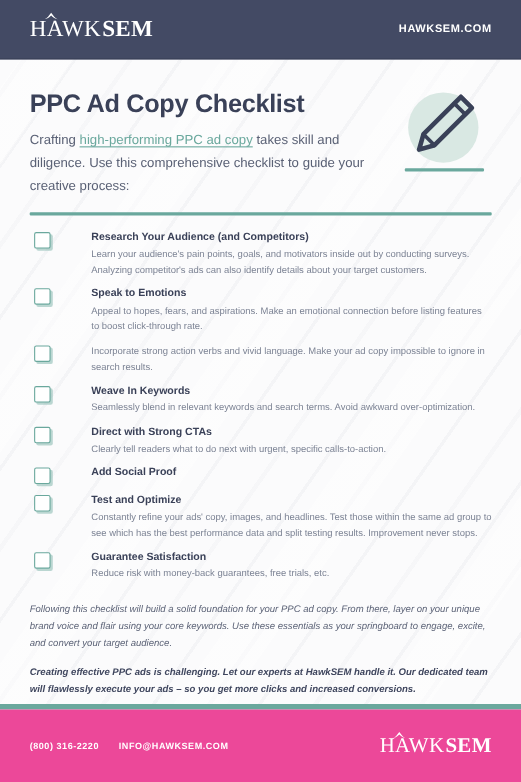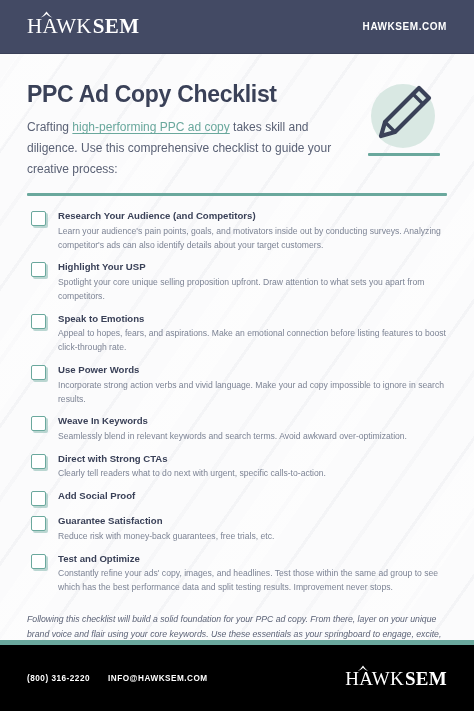--- a/index.html
+++ b/index.html
@@ -181,21 +181,21 @@
   .checkbox {
     flex: 0 0 auto;
     width: 13px;
     height: 13px;
     background: #ffffff;
     border: 1.4px solid #6aa89d;
     border-radius: 2px;
     margin: 1px 12px 0 4px;
     box-shadow: 2px 2px 0 rgba(106,168,157,0.45);
   }
-  .check-body { flex: 1 1 auto; }
+  .check-body { flex: 1 1 auto; margin-left: 25px; }
   .check-title {
     font-size: 9.6px;
     font-weight: 700;
     color: #3a4158;
     line-height: 1.3;
     margin-bottom: 2px;
   }
   .check-desc {
     font-size: 8.6px;
     line-height: 1.62;
@@ -228,21 +228,21 @@
     width: 100%;
     height: 5px;
     background: #6aa89d;
     z-index: 4;
   }
   .footer {
     position: absolute;
     left: 0; bottom: 0;
     width: 100%;
     height: 66px;
-    background: #000000;
+    background: #ec4899;
     z-index: 4;
     display: flex;
     align-items: center;
     justify-content: space-between;
     padding: 0 27px;
     box-sizing: border-box;
   }
   .foot-contact {
     display: flex;
     align-items: center;
@@ -300,35 +300,27 @@
     <div class="check-item">
       <div class="checkbox"></div>
       <div class="check-body">
         <div class="check-title">Research Your Audience (and Competitors)</div>
         <div class="check-desc">Learn your audience's pain points, goals, and motivators inside out by conducting surveys. Analyzing competitor's ads can also identify details about your target customers.</div>
       </div>
     </div>
     <div class="check-item">
       <div class="checkbox"></div>
       <div class="check-body">
-        <div class="check-title">Highlight Your USP</div>
-        <div class="check-desc">Spotlight your core unique selling proposition upfront. Draw attention to what sets you apart from competitors.</div>
-      </div>
-    </div>
-    <div class="check-item">
-      <div class="checkbox"></div>
-      <div class="check-body">
         <div class="check-title">Speak to Emotions</div>
         <div class="check-desc">Appeal to hopes, fears, and aspirations. Make an emotional connection before listing features to boost click-through rate.</div>
       </div>
     </div>
     <div class="check-item">
       <div class="checkbox"></div>
       <div class="check-body">
-        <div class="check-title">Use Power Words</div>
         <div class="check-desc">Incorporate strong action verbs and vivid language. Make your ad copy impossible to ignore in search results.</div>
       </div>
     </div>
     <div class="check-item">
       <div class="checkbox"></div>
       <div class="check-body">
         <div class="check-title">Weave In Keywords</div>
         <div class="check-desc">Seamlessly blend in relevant keywords and search terms. Avoid awkward over-optimization.</div>
       </div>
     </div>
@@ -341,29 +333,29 @@
     </div>
     <div class="check-item">
       <div class="checkbox"></div>
       <div class="check-body">
         <div class="check-title">Add Social Proof</div>
       </div>
     </div>
     <div class="check-item">
       <div class="checkbox"></div>
       <div class="check-body">
+        <div class="check-title">Test and Optimize</div>
+        <div class="check-desc">Constantly refine your ads' copy, images, and headlines. Test those within the same ad group to see which has the best performance data and split testing results. Improvement never stops.</div>
+      </div>
+    </div>
+    <div class="check-item">
+      <div class="checkbox"></div>
+      <div class="check-body">
         <div class="check-title">Guarantee Satisfaction</div>
         <div class="check-desc">Reduce risk with money-back guarantees, free trials, etc.</div>
-      </div>
-    </div>
-    <div class="check-item">
-      <div class="checkbox"></div>
-      <div class="check-body">
-        <div class="check-title">Test and Optimize</div>
-        <div class="check-desc">Constantly refine your ads' copy, images, and headlines. Test those within the same ad group to see which has the best performance data and split testing results. Improvement never stops.</div>
       </div>
     </div>
   </div>
 
   <div class="closing">
     <div class="closing-p">Following this checklist will build a solid foundation for your PPC ad copy. From there, layer on your unique brand voice and flair using your core keywords. Use these essentials as your springboard to engage, excite, and convert your target audience.</div>
     <div class="closing-p strong">Creating effective PPC ads is challenging. Let our experts at HawkSEM handle it. Our dedicated team will flawlessly execute your ads – so you get more clicks and increased conversions.</div>
   </div>
 
   <div class="foot-rule"></div>

